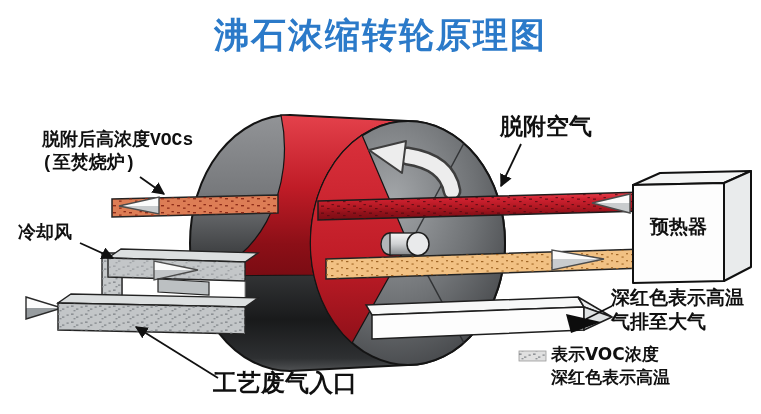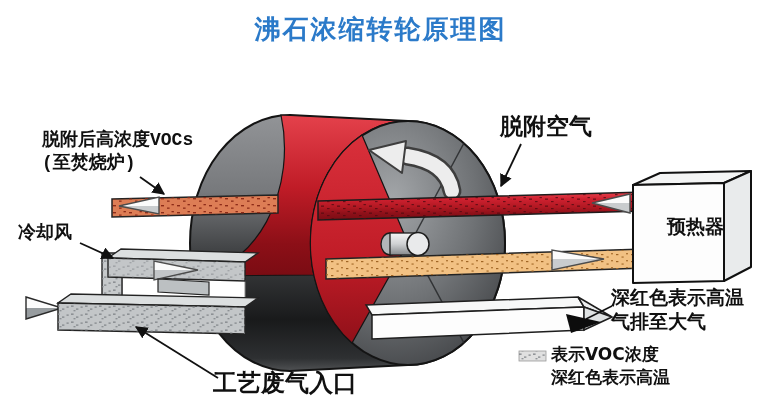--- a/index.html
+++ b/index.html
@@ -4,26 +4,26 @@
 <style>
   html,body{margin:0;padding:0;background:#fff;}
   #stage{
     position:relative;width:761px;height:414px;background:#ffffff;
     font-family:"DejaVu Sans","Liberation Sans",sans-serif;overflow:hidden;
   }
   #stage svg{position:absolute;left:0;top:0;}
   .lbl{position:absolute;font-weight:700;color:#101010;font-size:18px;line-height:23px;white-space:nowrap;}
   #title{
     position:absolute;left:0;top:12px;width:100%;text-align:center;
-    font-size:26px;font-weight:700;color:#2b7ac9;letter-spacing:2px;
+    font-size:35px;font-weight:700;color:#2b7ac9;letter-spacing:2px;
   }
   #lbl-voc-out{left:42px;top:129px;font-family:Liberation Mono, monospace;}
   #lbl-cooling{left:18px;top:220px;}
   #lbl-desorb{left:500px;top:115px;font-size:23px;}
-  #lbl-preheater{left:633px;top:215px;width:91px;text-align:right;font-size:19px;}
+  #lbl-preheater{left:633px;top:215px;width:91px;text-align:center;font-size:19px;}
   #lbl-clean{left:611px;top:285px;font-size:19px;line-height:24px;}
   #lbl-process{left:213px;top:372px;font-size:24px;}
   #lbl-legend{left:551px;top:343px;font-size:17px;line-height:23px;}
 </style>
 </head>
 <body>
 
 <div id="stage">
 
   <svg width="761" height="414" viewBox="0 0 761 414">

